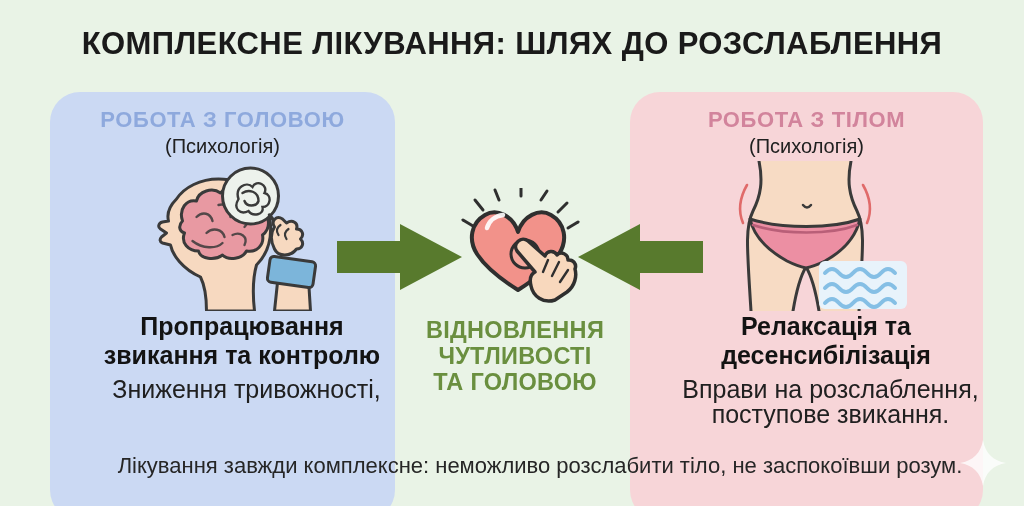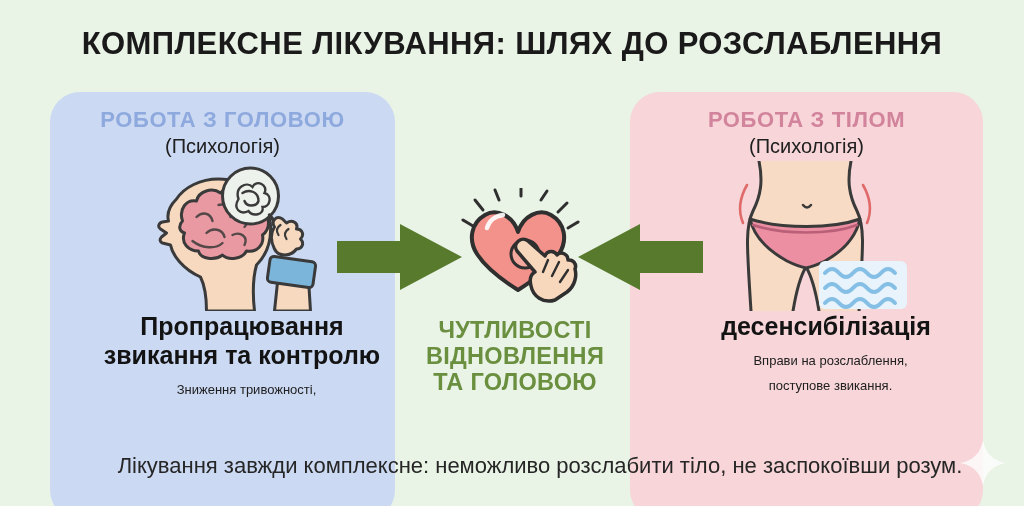--- a/index.html
+++ b/index.html
@@ -15,21 +15,21 @@
   .panel{
     position:absolute;top:92px;width:345px;height:428px;border-radius:30px;
     display:flex;flex-direction:column;align-items:center;text-align:center;
   }
   .panel.left{left:50px;}
   .panel.right{left:630px;width:353px;}
   .panel-heading{margin-top:15px;font-size:22px;font-weight:bold;letter-spacing:.6px;}
   .panel-sub{font-size:20px;color:#202020;margin-top:2px;}
   .panel-illustration{margin-top:3px;line-height:0;}
   .panel-title{font-size:25px;line-height:29px;font-weight:bold;color:#131313;margin-top:1px;margin-left:39px;}
-  .panel-desc{font-size:13px;line-height:25px;color:#202020;margin-top:7px;margin-left:48px;}
+  .panel-desc{font-size:25px;line-height:25px;color:#202020;margin-top:7px;margin-left:48px;}
   .arrow{position:absolute;top:224px;width:125px;height:66px;line-height:0;}
   .arrow.a-left{left:337px;}
   .arrow.a-right{left:578px;}
   .heart-wrap{position:absolute;left:455px;top:188px;line-height:0;}
   .center-text{
     position:absolute;left:398px;top:317px;width:234px;text-align:center;
     font-size:23.5px;line-height:26px;font-weight:bold;letter-spacing:.3px;
   }
   .footer{
     position:absolute;top:453px;left:0;width:100%;text-align:center;
@@ -104,20 +104,21 @@
         <g>
           <rect x="112" y="100" width="88" height="48" rx="6" fill="#e8f3fb"></rect>
           <path d="M 118,112 q 7,-8 14,0 q 7,8 14,0 q 7,-8 14,0 q 7,8 14,0 q 7,-8 14,0" fill="none" stroke="#85bfe5" stroke-width="4" stroke-linecap="round"></path>
           <path d="M 118,127 q 7,-8 14,0 q 7,8 14,0 q 7,-8 14,0 q 7,8 14,0 q 7,-8 14,0" fill="none" stroke="#85bfe5" stroke-width="4" stroke-linecap="round"></path>
           <path d="M 118,142 q 7,-8 14,0 q 7,8 14,0 q 7,-8 14,0 q 7,8 14,0 q 7,-8 14,0" fill="none" stroke="#85bfe5" stroke-width="4" stroke-linecap="round"></path>
         </g>
       </svg>
     </div>
 
     <div class="panel-title">
+      <div>Релаксація та</div>
       <div>десенсибілізація</div>
     </div>
     <div class="panel-desc">
       <div>Вправи на розслаблення,</div>
       <div>поступове звикання.</div>
     </div>
   </div>
 
   <div class="arrow a-left">
     <svg width="125" height="66" viewBox="0 0 125 66">
@@ -149,22 +150,22 @@
         <circle cx="70" cy="66" r="14" fill="#f5a89e" stroke="#2f2f2f" stroke-width="3"></circle>
       </g>
       <g>
         <path d="M 62,63 a 7.5,7.5 0 0 1 11,-10 L 90,68 a 6.5,6.5 0 0 1 12,-1 a 6.5,6.5 0 0 1 11,5 a 6.5,6.5 0 0 1 7,9 C 122,88 120,98 112,104 L 100,112 C 88,116 78,108 76,98 C 74,90 76,86 80,84 Z" fill="#f8d8bd" stroke="#2f2f2f" stroke-width="3.5" stroke-linejoin="round"></path>
         <path d="M 93,72 L 88,84 M 104,74 L 97,88 M 113,82 L 105,94" fill="none" stroke="#2f2f2f" stroke-width="2.4" stroke-linecap="round"></path>
       </g>
     </svg>
   </div>
 
   <div class="center-text" style="color: rgb(106, 143, 63);">
+    <div>ВІДНОВЛЕННЯ</div>
     <div>ЧУТЛИВОСТІ</div>
-    <div>ВІДНОВЛЕННЯ</div>
     <div>ТА ГОЛОВОЮ</div>
   </div>
 
   <div class="footer">Лікування завжди комплексне: неможливо розслабити тіло, не заспокоївши розум.</div>
 
   <div class="sparkle">
     <svg width="46" height="46" viewBox="0 0 42 42">
       <path d="M 21,0 C 23,12 30,19 42,21 C 30,23 23,30 21,42 C 19,30 12,23 0,21 C 12,19 19,12 21,0 Z" fill="#ffffff"></path>
     </svg>
   </div>

